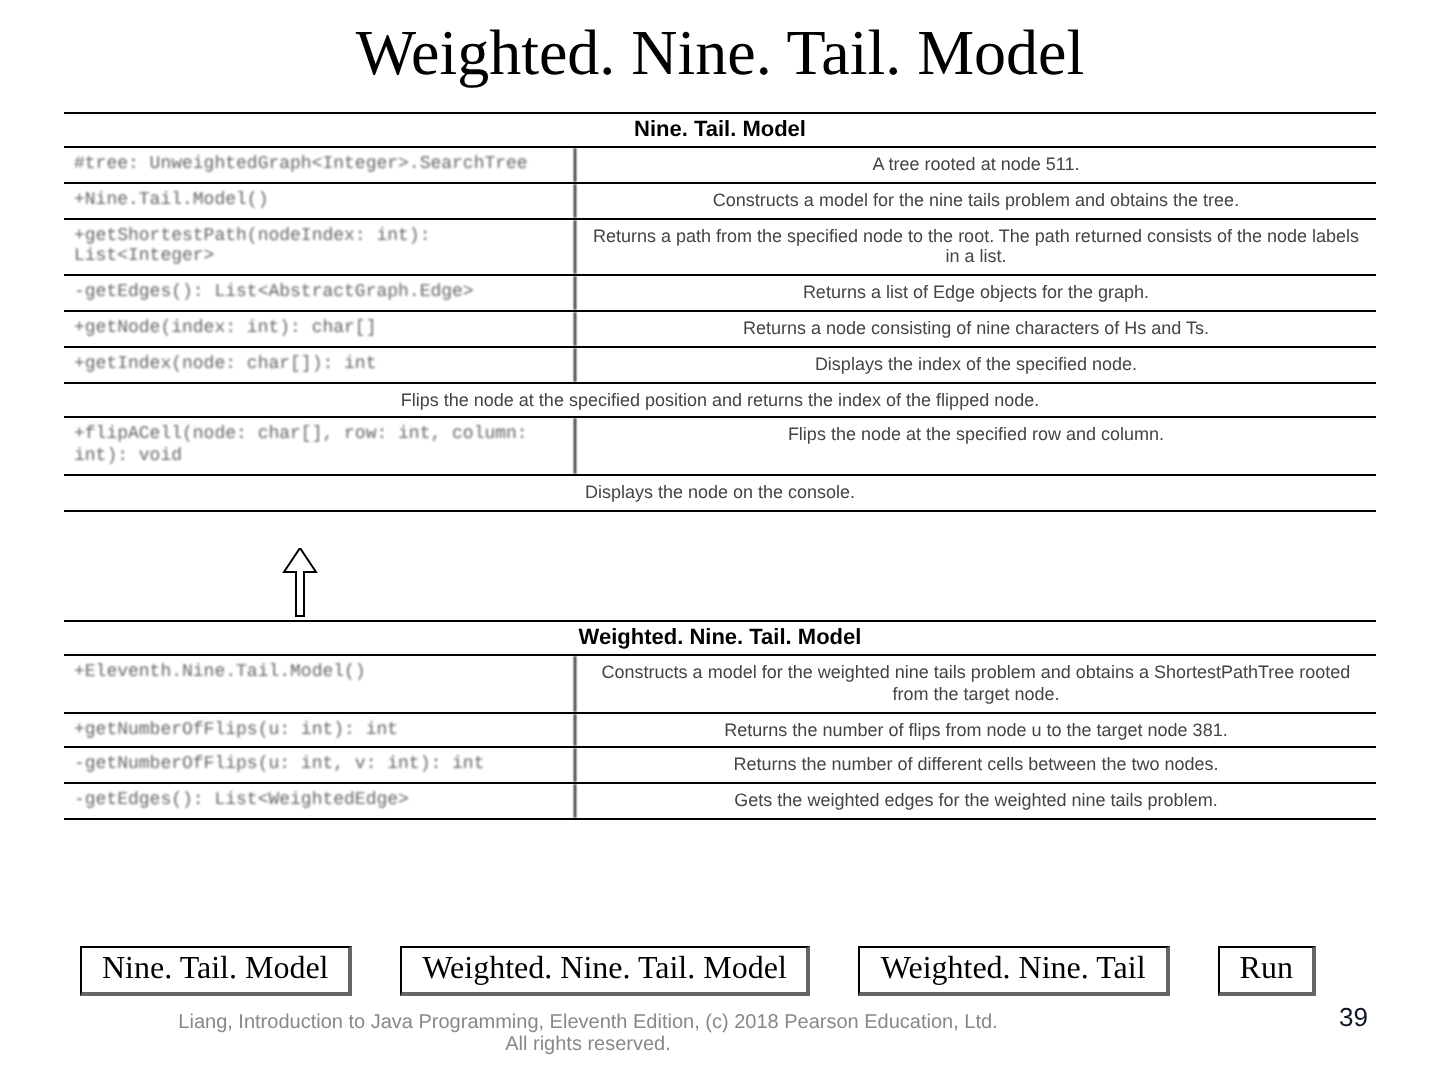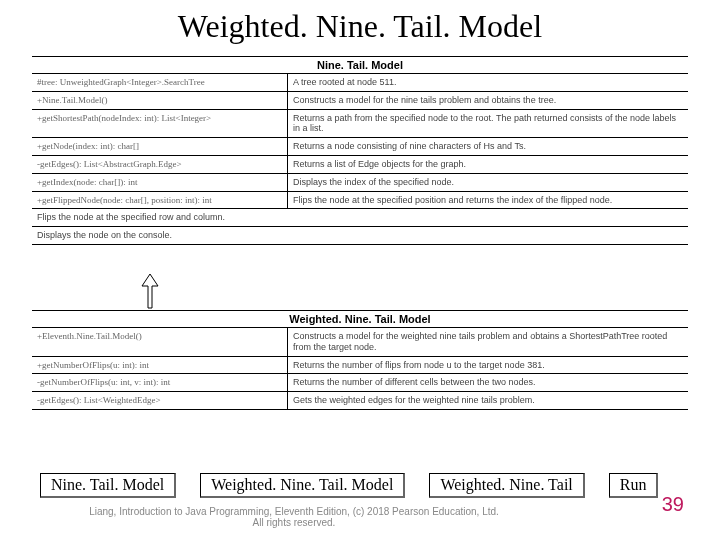--- a/index.html
+++ b/index.html
@@ -2,29 +2,29 @@
 <html><head>
 <meta charset="utf-8">
 <style>
   * { box-sizing: border-box; margin: 0; padding: 0; }
   html, body { width: 720px; height: 540px; font-family: "Times New Roman", serif; background: #fff; overflow: hidden; }
   .slide { position: relative; width: 720px; height: 540px; padding-left: 21px; }
   .title { position: absolute; top: 8px; left: 0; width: 720px; text-align: center; font-size: 32px; font-weight: normal; }
   .uml-top { position: absolute; top: 56px; left: 32px; width: 656px; border-top: 1px solid #000; }
   .uml-header { text-align: center; font-weight: bold; font-size: 11px; padding: 2px 0; border-bottom: 1px solid #000; font-family: Arial,sans-serif; }
   .uml-row { display: flex; border-bottom: 1px solid #000; }
-  .uml-left { width: 256px; border-right: 1px solid #000; padding: 3px 5px; font-size: 9px; color: #666; font-family: Liberation Serif, serif; line-height: 1.2; filter: blur(0.4px); }
-  .uml-right { flex: 1; padding: 3px 5px; font-size: 9px; color: #444; font-family: Arial,sans-serif; line-height: 1.2; }
+  .uml-left { width: 256px; border-right: 1px solid #000; padding: 3px 5px; font-size: 9px; color: #666; font-family: Liberation Mono, monospace; line-height: 1.2; filter: blur(0.4px); }
+  .uml-right { flex: 1; padding: 3px 5px; font-size: 9px; color: #444; font-family: Arial,sans-serif; line-height: 1.2; text-align: center; }
   .arrow-gap { position: absolute; top: 274px; left: 140px; width: 20px; height: 36px; }
   .arrow-gap svg { width: 100%; height: 100%; }
   .uml-bottom { position: absolute; top: 310px; left: 32px; width: 656px; border-top: 1px solid #000; }
   .links { position: absolute; bottom: 42px; left: 0; width: 720px; display: flex; align-items: center; gap: 24px; padding: 0 40px; font-size: 16px; font-family: "Times New Roman",serif; }
   .link-item { border: 1px solid #000; border-bottom: 2px solid #666; border-right: 2px solid #666; padding: 2px 10px; background: #fff; cursor: pointer; }
   .footer { position: absolute; bottom: 12px; left: 0; width: 588px; text-align: center; font-size: 10px; font-family: Arial,sans-serif; color: #888; line-height: 1.1; }
-  .pagenum { position: absolute; bottom: 24px; right: 36px; font-size: 20px; font-family: Arial,sans-serif; color: #be185d; }
+  .pagenum { position: absolute; bottom: 24px; right: 36px; font-size: 13px; font-family: Arial,sans-serif; color: #0f172a; }
   .globe { position: absolute; bottom: 20px; right: 6px; width: 110px; height: 110px; opacity: 0.22; z-index: -1; }
 </style>
 </head>
 <body>
 
 <div class="slide">
   <h1 class="title">Weighted. Nine. Tail. Model</h1>
 
   <div class="uml-top">
     <div class="uml-header">Nine. Tail. Model</div>
@@ -35,36 +35,36 @@
         </div>
         <div class="uml-row">
           <div class="uml-left">+Nine.Tail.Model()</div>
           <div class="uml-right">Constructs a model for the nine tails problem and obtains the tree.</div>
         </div>
         <div class="uml-row">
           <div class="uml-left">+getShortestPath(nodeIndex: int): List&lt;Integer&gt;</div>
           <div class="uml-right">Returns a path from the specified node to the root. The path returned consists of the node labels in a list.</div>
         </div>
         <div class="uml-row">
+          <div class="uml-left">-getEdges(): List&lt;AbstractGraph.Edge&gt;</div>
+          <div class="uml-right">Returns a list of Edge objects for the graph.</div>
+        </div>
+        <div class="uml-row">
           <div class="uml-left">+getNode(index: int): char[]</div>
           <div class="uml-right">Returns a node consisting of nine characters of Hs and Ts.</div>
-        </div>
-        <div class="uml-row">
-          <div class="uml-left">-getEdges(): List&lt;AbstractGraph.Edge&gt;</div>
-          <div class="uml-right">Returns a list of Edge objects for the graph.</div>
         </div>
         <div class="uml-row">
           <div class="uml-left">+getIndex(node: char[]): int</div>
           <div class="uml-right">Displays the index of the specified node.</div>
         </div>
         <div class="uml-row">
-          <div class="uml-left">+getFlippedNode(node: char[], position: int): int</div>
           <div class="uml-right">Flips the node at the specified position and returns the index of the flipped node.</div>
         </div>
         <div class="uml-row">
+          <div class="uml-left">+flipACell(node: char[], row: int, column: int): void</div>
           <div class="uml-right">Flips the node at the specified row and column.</div>
         </div>
         <div class="uml-row">
           <div class="uml-right">Displays the node on the console.</div>
         </div>
       </div>
   </div>
 
   <div class="arrow-gap">
     <svg viewBox="0 0 20 36">

